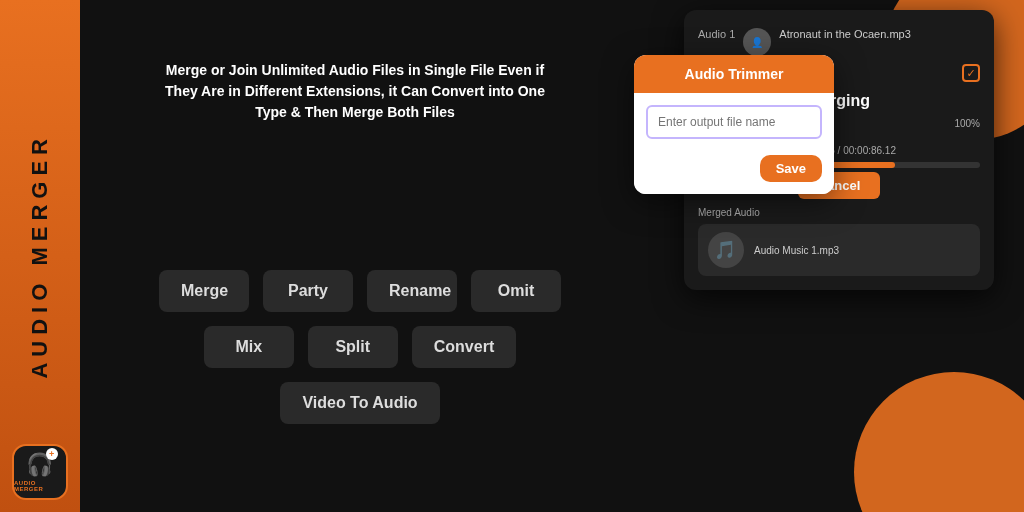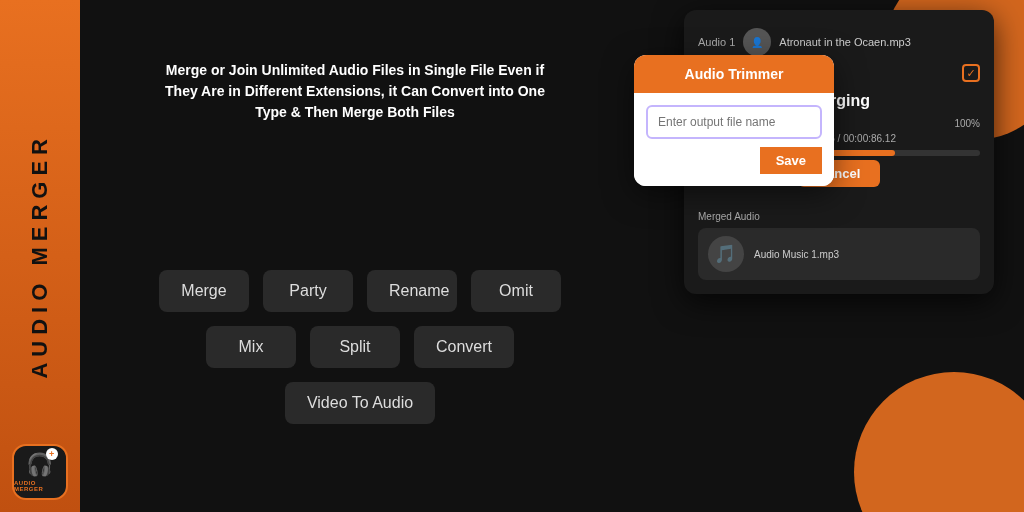--- a/index.html
+++ b/index.html
@@ -145,21 +145,21 @@
       gap: 14px;
       margin-bottom: 14px;
     }
     .feature-btn {
       background: #2a2a2a;
       color: #ddd;
       border: none;
       border-radius: 8px;
       padding: 12px 22px;
       font-size: 16px;
-      font-weight: 400;
+      font-weight: 700;
       cursor: pointer;
       min-width: 90px;
       text-align: center;
     }
 
     
     .mockup-area {
       position: absolute;
       right: 0;
       top: 0;
@@ -200,26 +200,26 @@
       border-radius: 6px;
       padding: 8px 10px;
       font-size: 12px;
       color: #aaa;
       outline: none;
     }
     .dialog-save-btn {
       background: #e87020;
       color: white;
       border: none;
-      border-radius: 0;
+      border-radius: 10px;
       padding: 6px 16px;
       font-size: 13px;
       font-weight: bold;
       cursor: pointer;
-      margin-top: 8px;
+      margin-top: 16px;
       float: right;
     }
 
     
     .merging-panel {
       position: absolute;
       top: 10px;
       left: 80px;
       width: 310px;
       background: #1a1a1a;
@@ -233,21 +233,20 @@
     .file-item {
       display: flex;
       align-items: center;
       justify-content: space-between;
       padding: 4px 0;
       color: #ccc;
       font-size: 12px;
     }
     .file-item-left {
       display: flex;
-      align-items: center;
       gap: 8px;
     }
     .avatar-circle {
       width: 28px;
       height: 28px;
       background: #555;
       border-radius: 50%;
       display: flex;
       align-items: center;
       justify-content: center;
@@ -278,21 +277,21 @@
       color: white;
       font-size: 16px;
       font-weight: bold;
       text-align: center;
       margin-bottom: 8px;
     }
     .progress-row {
       display: flex;
       align-items: flex-start;
       justify-content: space-between;
-      margin-bottom: 4px;
+      margin-bottom: 16px;
     }
     .progress-label {
       color: #aaa;
       font-size: 10px;
     }
     .progress-bar-bg {
       width: 100%;
       height: 6px;
       background: #333;
       border-radius: 3px;
@@ -316,21 +315,21 @@
       border: none;
       border-radius: 6px;
       padding: 6px 20px;
       font-size: 13px;
       font-weight: bold;
       cursor: pointer;
       display: block;
       margin: 4px auto;
     }
     .merged-audio-section {
-      margin-top: 24px;
+      margin-top: 8px;
     }
     .merged-label {
       color: #aaa;
       font-size: 10px;
       margin-bottom: 6px;
     }
     .merged-file-item {
       display: flex;
       align-items: center;
       gap: 10px;

